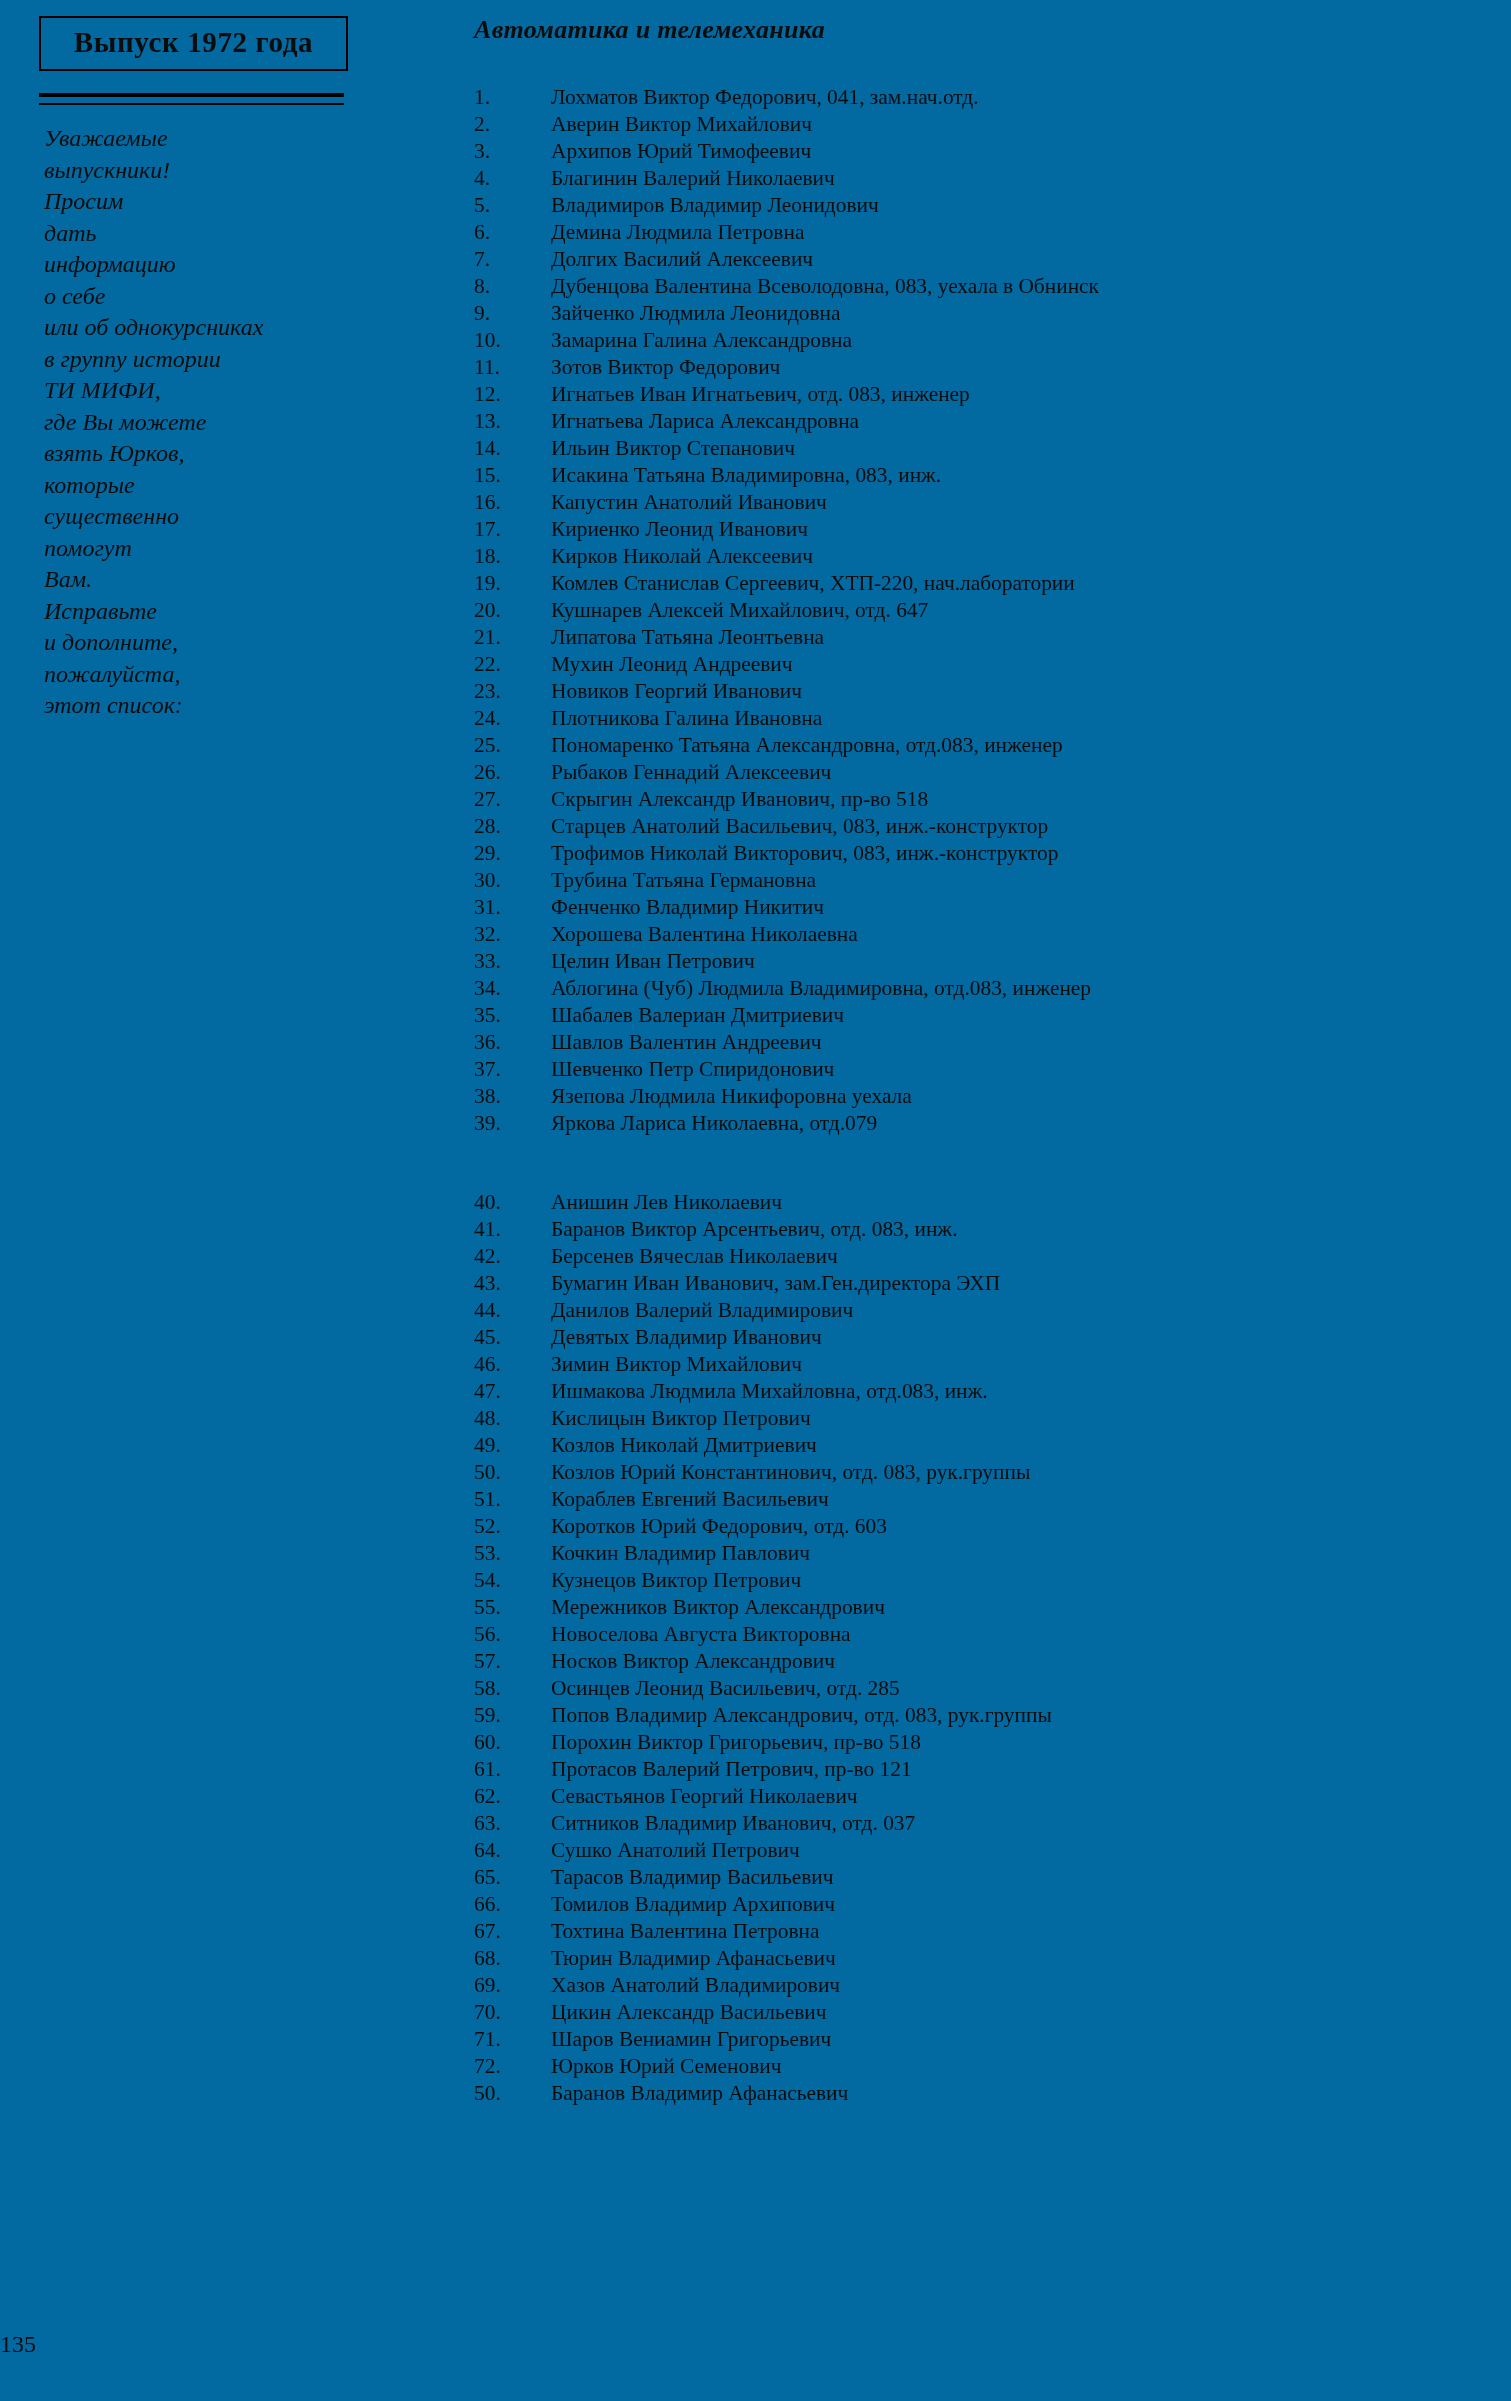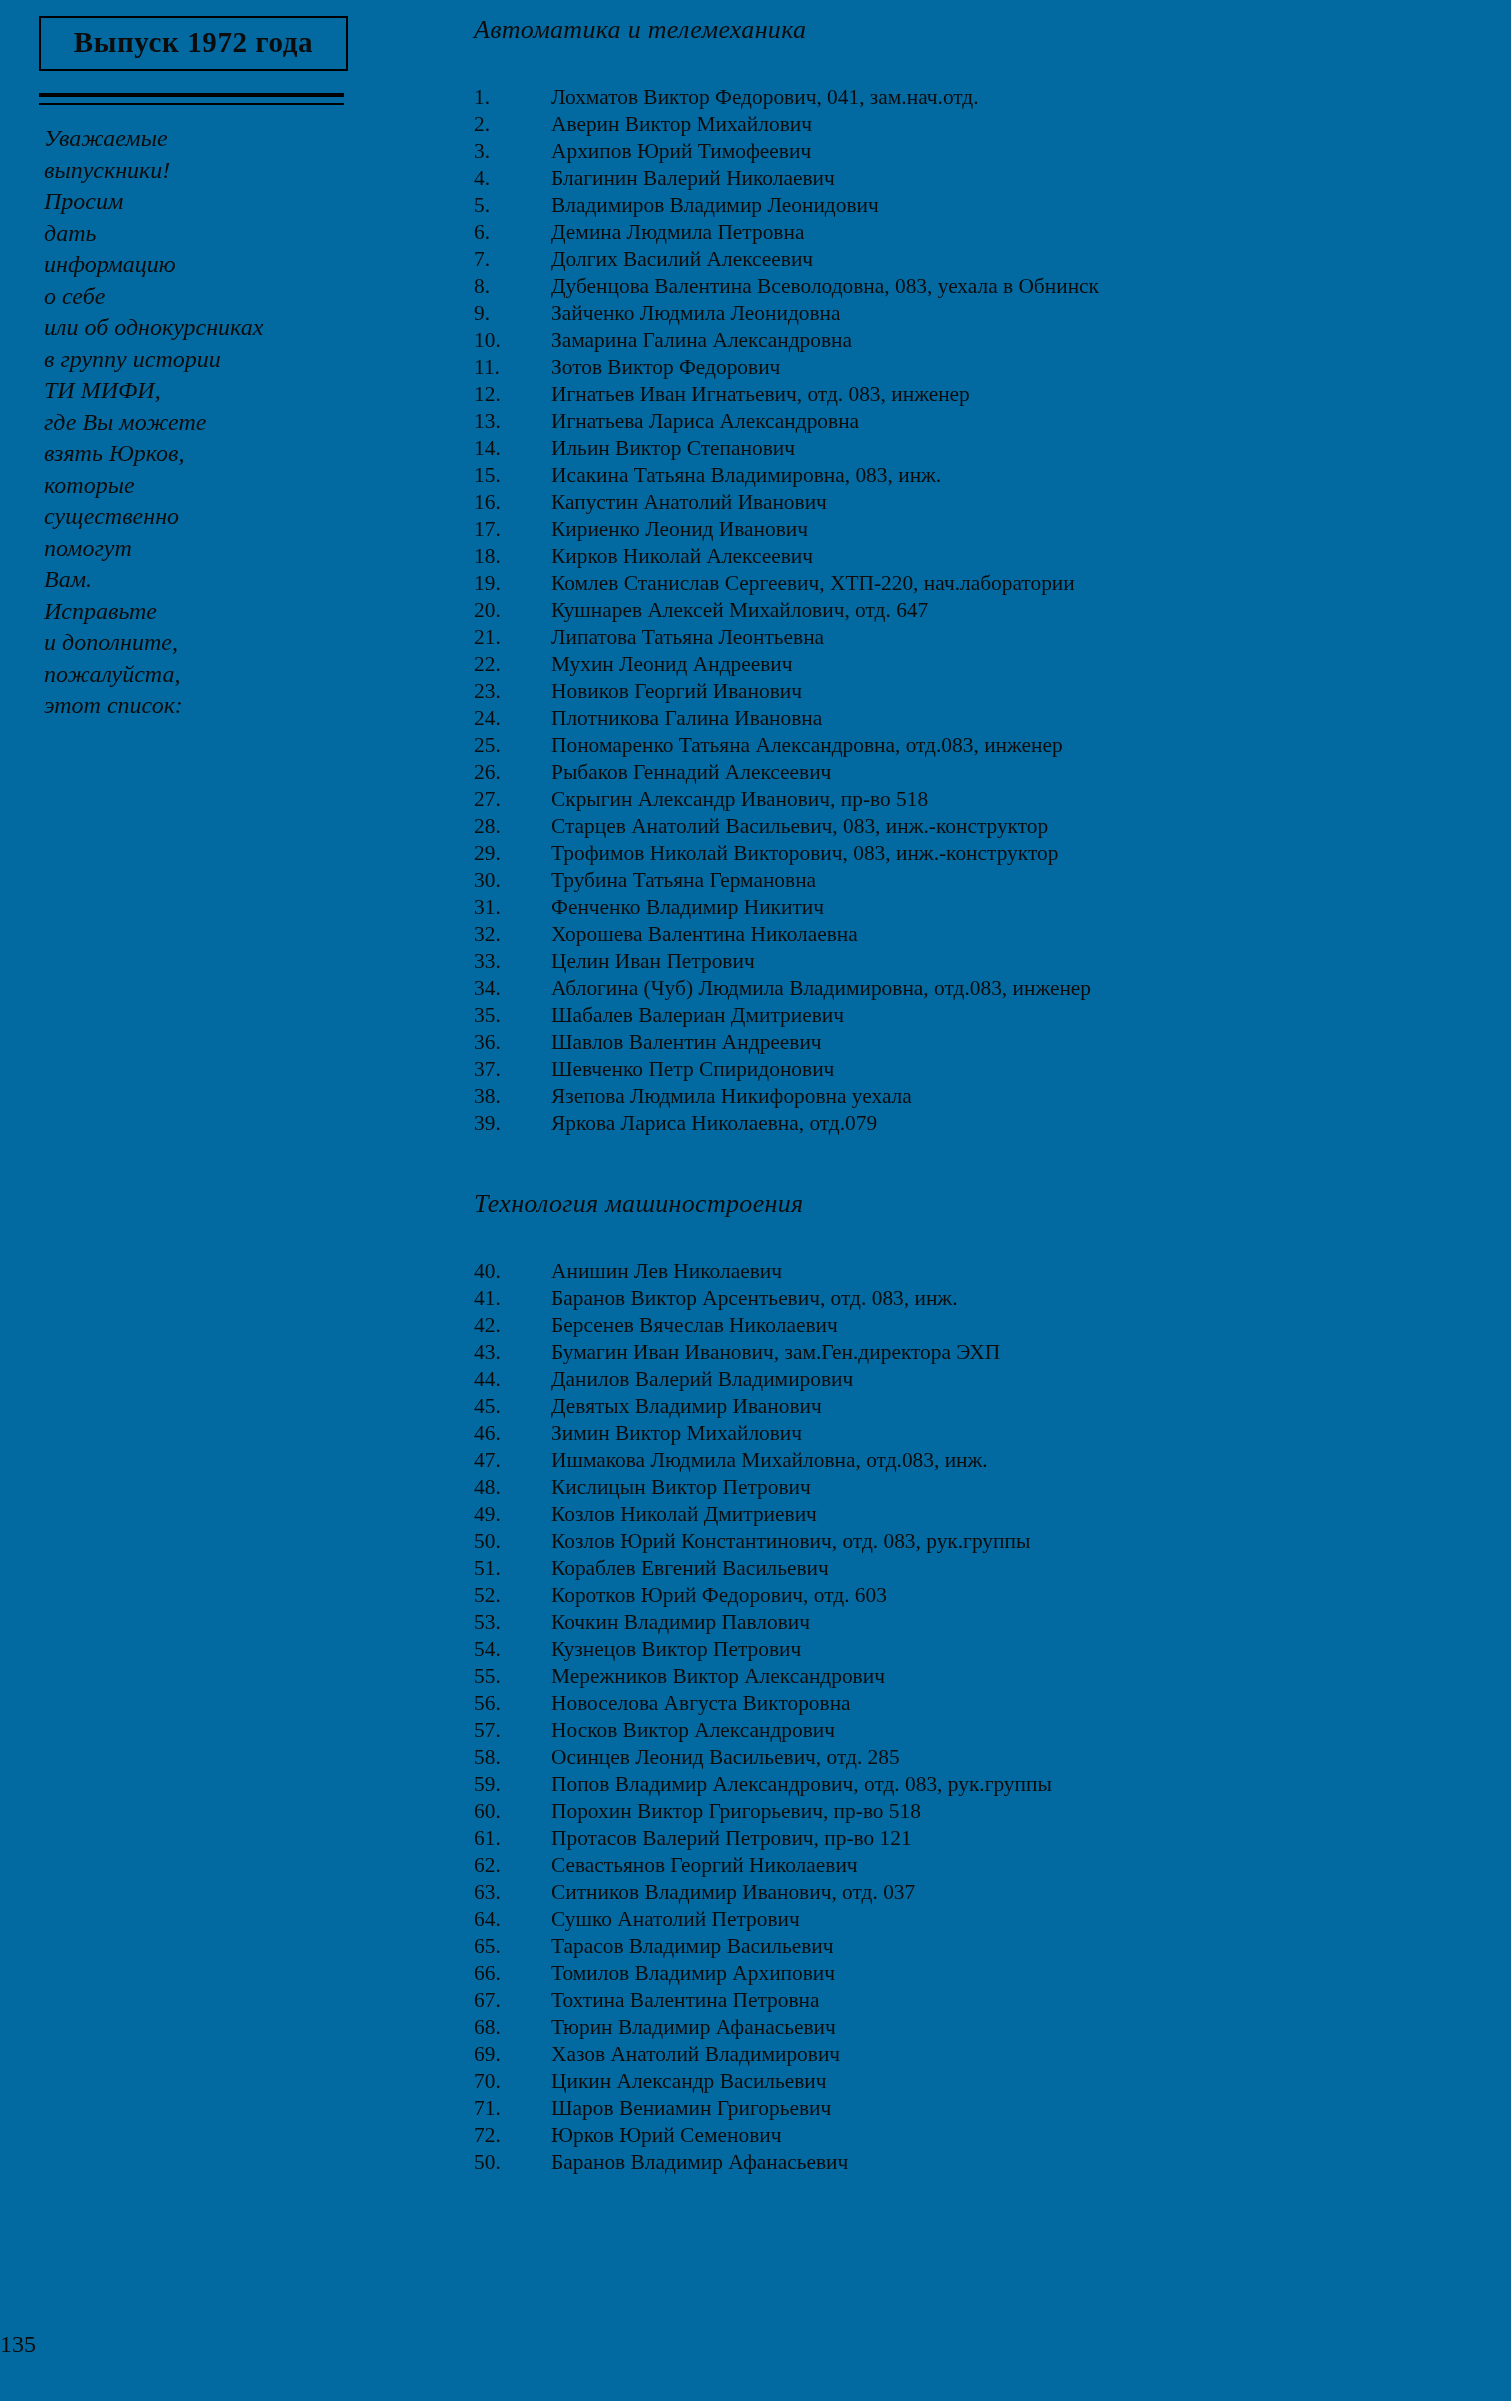--- a/index.html
+++ b/index.html
@@ -51,21 +51,21 @@
   }
   .main {
     position: absolute;
     left: 474px;
     top: 15px;
     width: 1014px;
   }
   .section-title {
     margin: 0 0 39px 0;
     font-size: 26px;
-    font-weight: normal;
+    font-weight: bold;
     font-style: italic;
     letter-spacing: 0.3px;
   }
   .section + .section {
     margin-top: 52px;
   }
   .row {
     display: flex;
     font-size: 21.4px;
     line-height: 27px;
@@ -276,21 +276,20 @@
               <span class="num">38.</span>
               <span class="txt">Язепова Людмила Никифоровна уехала</span>
             </div>
             <div class="row">
               <span class="num">39.</span>
               <span class="txt">Яркова Лариса Николаевна,  отд.079</span>
             </div>
           </div>
         </section>
         <section class="section">
-          <h2 class="section-title">Технология машиностроения</h2>
           <div class="entries">
             <div class="row">
               <span class="num">40.</span>
               <span class="txt">Анишин Лев Николаевич</span>
             </div>
             <div class="row">
               <span class="num">41.</span>
               <span class="txt">Баранов Виктор Арсентьевич, отд. 083, инж.</span>
             </div>
             <div class="row">

